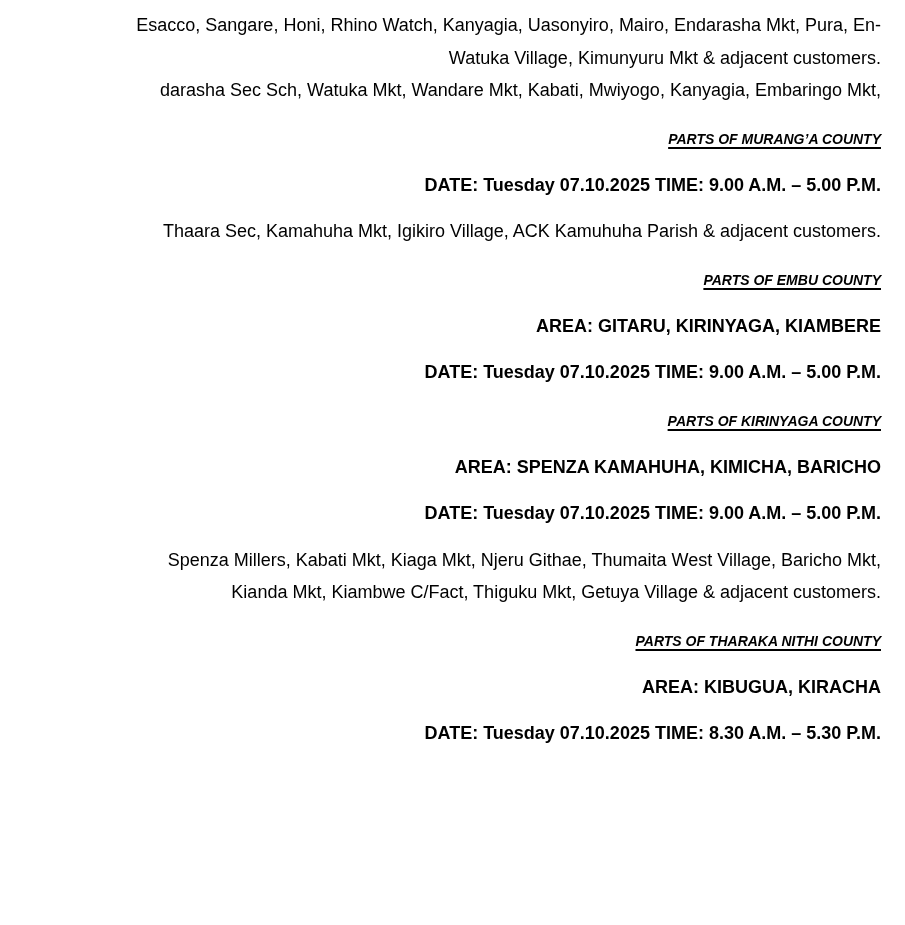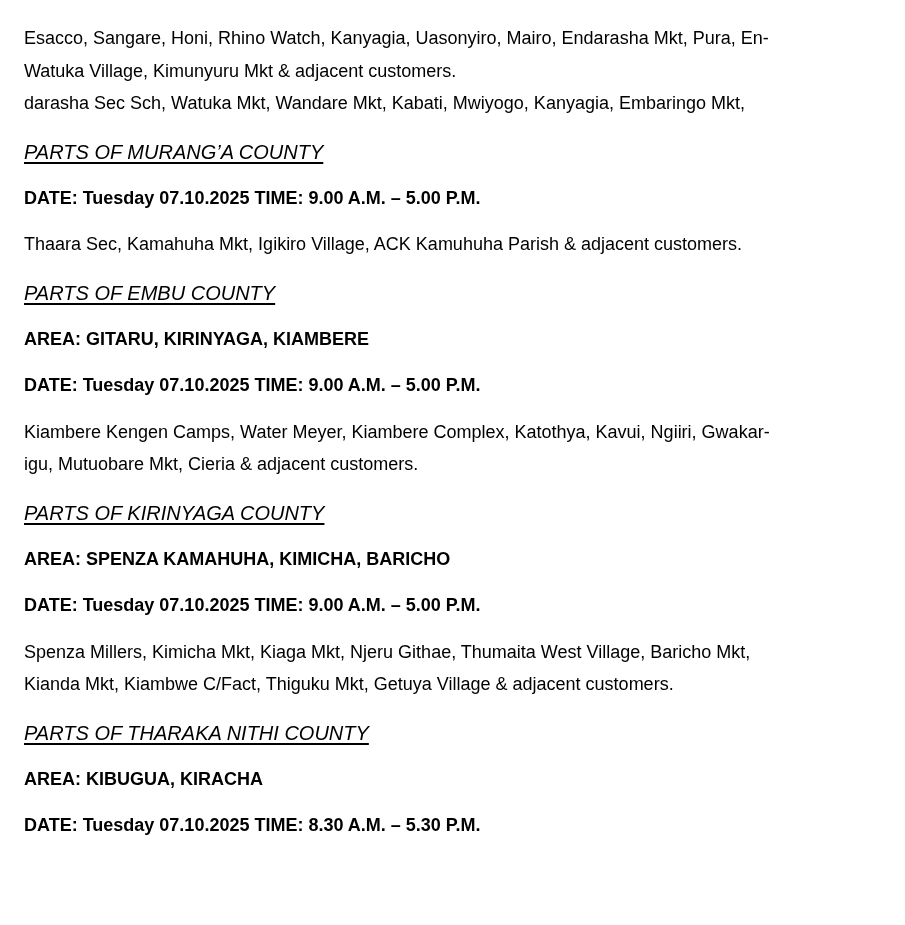--- a/index.html
+++ b/index.html
@@ -8,36 +8,37 @@
     background: #ffffff;
   }
   body {
     width: 905px;
     height: 925px;
     overflow: hidden;
   }
   .doc {
     box-sizing: border-box;
     width: 905px;
-    padding: 22px 24px 0 24px;
+    padding: 9px 24px 0 24px;
     font-family: "Liberation Sans", "DejaVu Sans", sans-serif;
     font-size: 18px;
     color: #000000;
+    text-align: right;
   }
   .para {
     margin: 0 0 14px 0;
   }
   .line {
     display: block;
     line-height: 32.5px;
     white-space: pre;
   }
   .heading {
-    font-size: 20px;
-    font-weight: 400;
+    font-size: 14px;
+    font-weight: 700;
     font-style: italic;
     text-decoration: underline;
     text-decoration-thickness: 2px;
     text-underline-offset: 3px;
     line-height: 36px;
     margin: 0 0 12px 0;
     white-space: pre;
   }
   .bold-line {
     font-weight: 700;
@@ -65,32 +66,28 @@
     <p class="bold-line">DATE: Tuesday 07.10.2025 TIME: 9.00 A.M. – 5.00 P.M.</p>
     <p class="para">
       <span class="line">Thaara Sec, Kamahuha Mkt, Igikiro Village, ACK Kamuhuha Parish &amp; adjacent customers.</span>
     </p>
   </section>
 
   <section>
     <h2 class="heading">PARTS OF EMBU COUNTY</h2>
     <p class="bold-line">AREA: GITARU, KIRINYAGA, KIAMBERE</p>
     <p class="bold-line">DATE: Tuesday 07.10.2025 TIME: 9.00 A.M. – 5.00 P.M.</p>
-    <p class="para">
-      <span class="line">Kiambere Kengen Camps, Water Meyer, Kiambere Complex, Katothya, Kavui, Ngiiri, Gwakar-</span>
-      <span class="line">igu, Mutuobare Mkt, Cieria &amp; adjacent customers.</span>
-    </p>
   </section>
 
   <section>
     <h2 class="heading">PARTS OF KIRINYAGA COUNTY</h2>
     <p class="bold-line">AREA: SPENZA KAMAHUHA, KIMICHA, BARICHO</p>
     <p class="bold-line">DATE: Tuesday 07.10.2025 TIME: 9.00 A.M. – 5.00 P.M.</p>
     <p class="para">
-      <span class="line">Spenza Millers, Kimicha Mkt, Kiaga Mkt, Njeru Githae, Thumaita West Village, Baricho Mkt,</span>
+      <span class="line">Spenza Millers, Kabati Mkt, Kiaga Mkt, Njeru Githae, Thumaita West Village, Baricho Mkt,</span>
       <span class="line">Kianda Mkt, Kiambwe C/Fact, Thiguku Mkt, Getuya Village &amp; adjacent customers.</span>
     </p>
   </section>
 
   <section>
     <h2 class="heading">PARTS OF THARAKA NITHI COUNTY</h2>
     <p class="bold-line">AREA: KIBUGUA, KIRACHA</p>
     <p class="bold-line">DATE: Tuesday 07.10.2025 TIME: 8.30 A.M. – 5.30 P.M.</p>
   </section>
 

